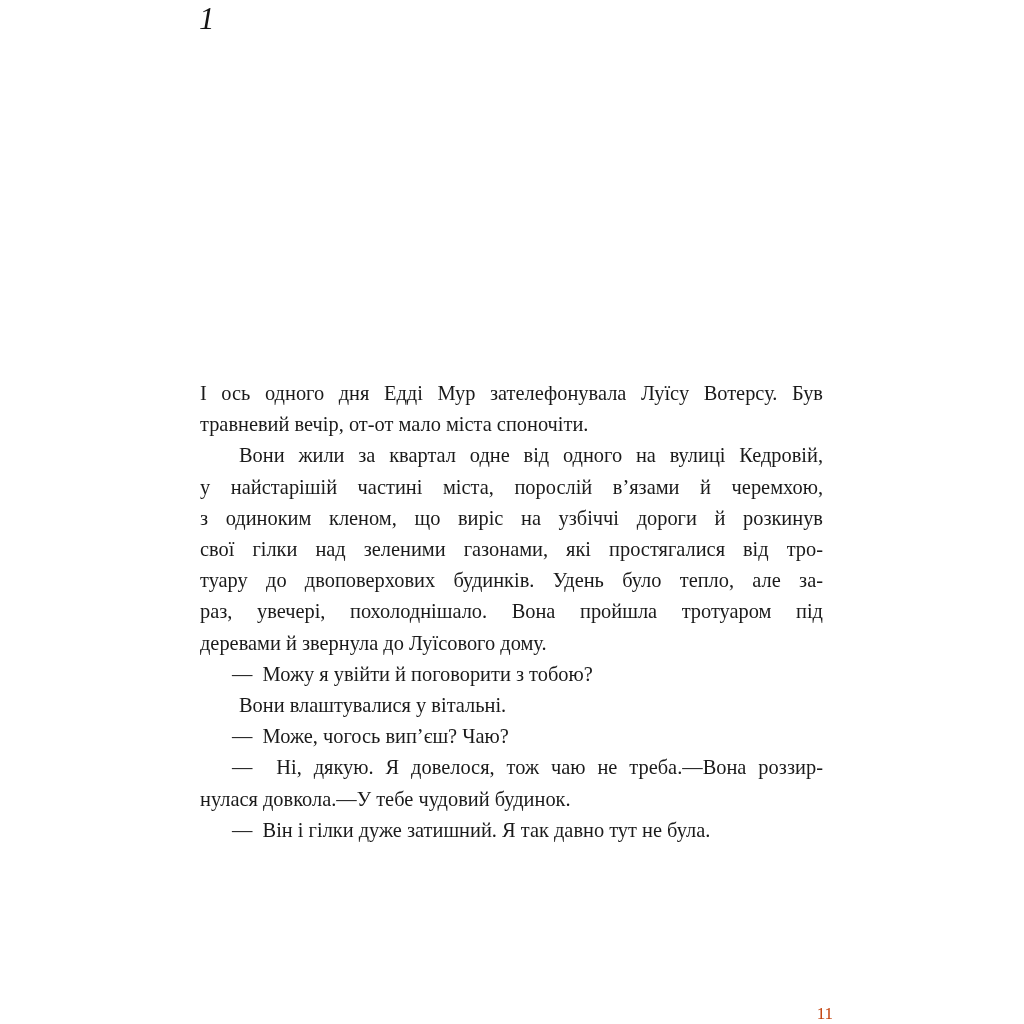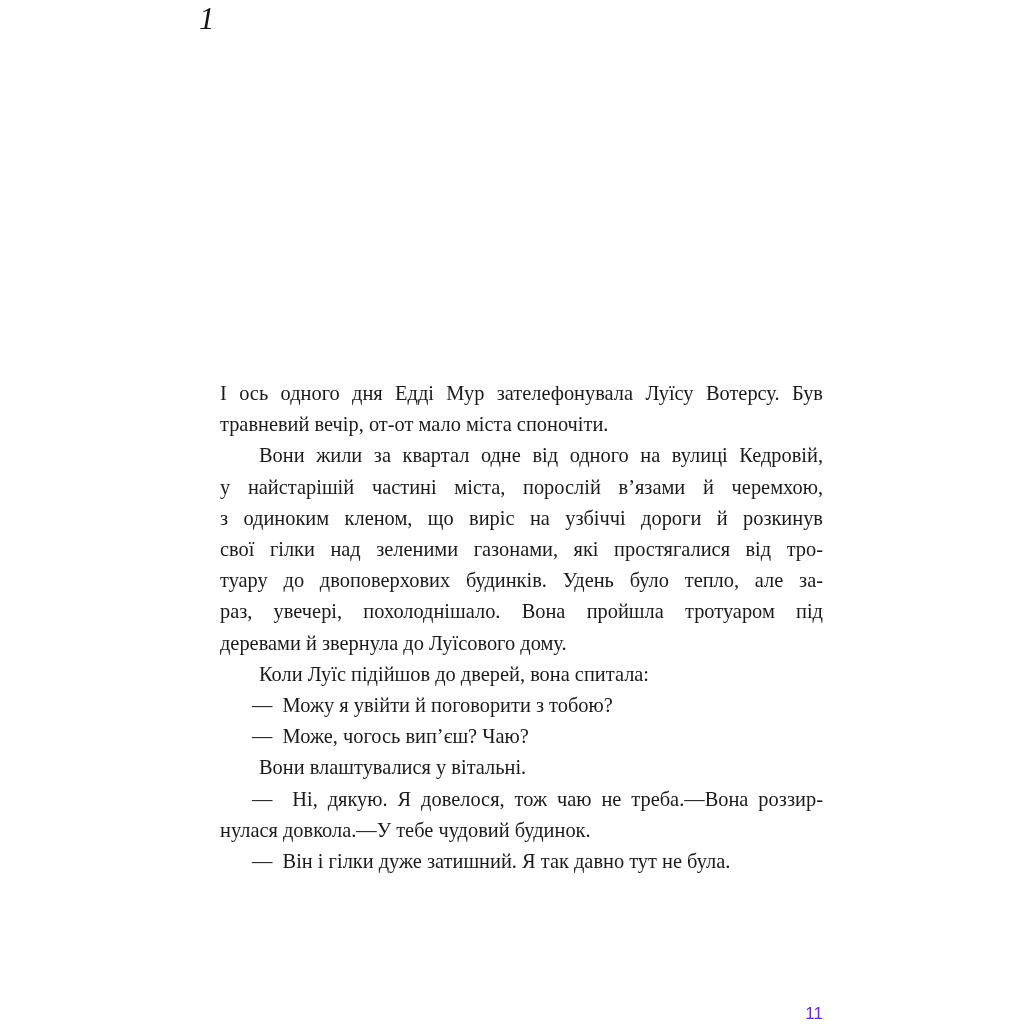--- a/index.html
+++ b/index.html
@@ -54,56 +54,54 @@
   .para:last-child {
     text-align-last: left;
   }
 
   
   .line {
     display: block;
     text-align: justify;
     text-align-last: justify;
     white-space: pre;
-    margin-left: 20px;
   }
   .line.last {
     text-align-last: left;
   }
   .line.ind {
     text-indent: 39px;
   }
   .line.dlg {
     text-indent: 32px;
   }
 
   
   .page-number {
     position: absolute;
-    right: 201px;
+    right: 191px;
     top: 1004px;
     font-size: 17px;
     line-height: 20px;
-    color: #6d28d9;
-    font-family: Liberation Sans, sans-serif;
+    color: #c2410c;
+    font-family: Liberation Serif, serif;
   }
 </style>
 </head>
 <body>
 
 <div class="page">
 
   <div class="chapter-number">1</div>
 
   <div class="text-block">
       <p class="para"><span class="line">І ось одного дня Едді Мур зателефонувала Луїсу Вотерсу. Був</span><span class="line last">травневий вечір, от-от мало міста споночіти.</span></p>
       <p class="para"><span class="line ind">Вони жили за квартал одне від одного на вулиці Кедровій,</span><span class="line">у найстарішій частині міста, порослій в’язами й черемхою,</span><span class="line">з одиноким кленом, що виріс на узбіччі дороги й розкинув</span><span class="line">свої гілки над зеленими газонами, які простягалися від тро-</span><span class="line">туару до двоповерхових будинків. Удень було тепло, але за-</span><span class="line">раз, увечері, похолоднішало. Вона пройшла тротуаром під</span><span class="line last">деревами й звернула до Луїсового дому.</span></p>
-      <p class="para"><span class="line last ind">Коли Луїс підійшов до дверей, вона спитала:</span></p>
       <p class="para"><span class="line last dlg">—  Можу я увійти й поговорити з тобою?</span></p>
+      <p class="para"><span class="line last ind">Вони влаштувалися у вітальні.</span></p>
       <p class="para"><span class="line last dlg">—  Може, чогось вип’єш? Чаю?</span></p>
-      <p class="para"><span class="line last ind">Вони влаштувалися у вітальні.</span></p>
       <p class="para"><span class="line dlg">—  Ні, дякую. Я довелося, тож чаю не треба.—Вона роззир-</span><span class="line last">нулася довкола.—У тебе чудовий будинок.</span></p>
       <p class="para"><span class="line last dlg">—  Він і гілки дуже затишний. Я так давно тут не була.</span></p>
     </div>
 
   <div class="page-number">11</div>
 
 </div>
 
 </body></html>

